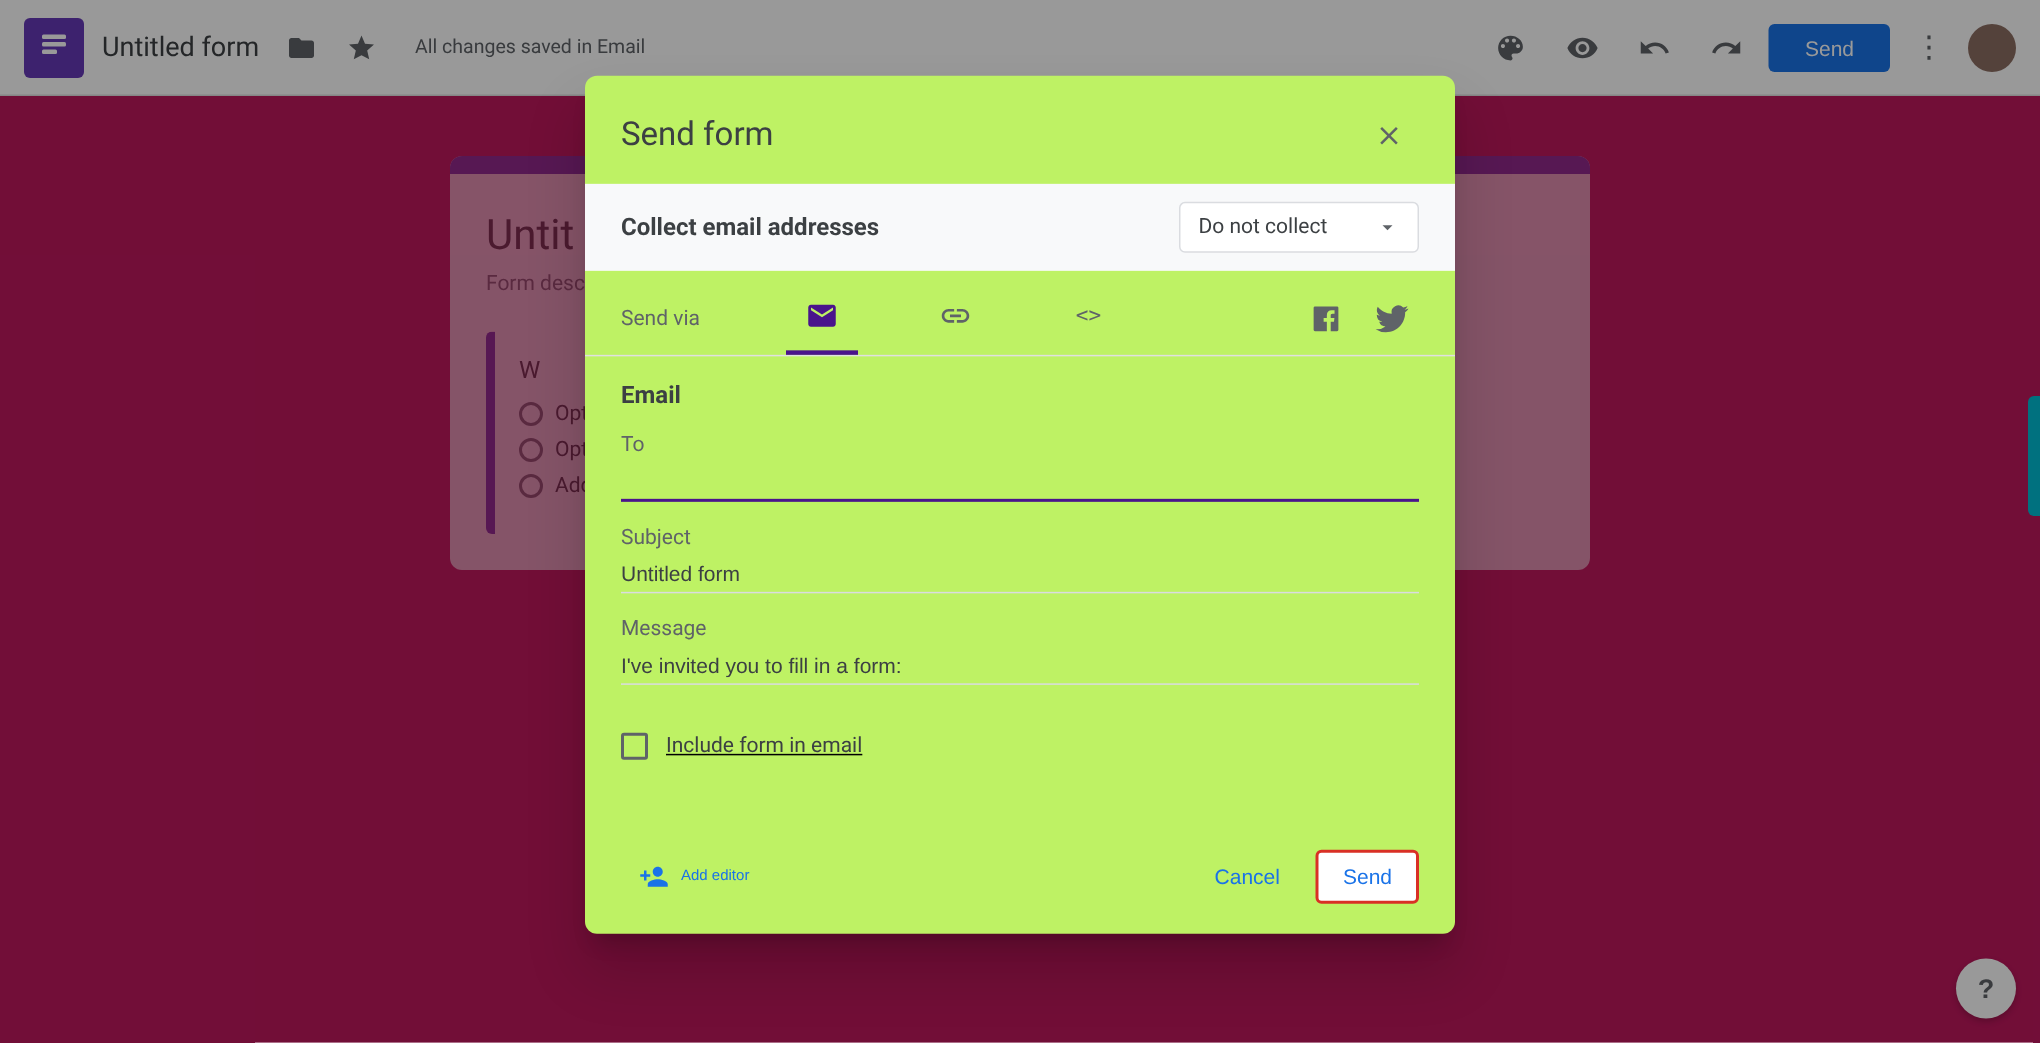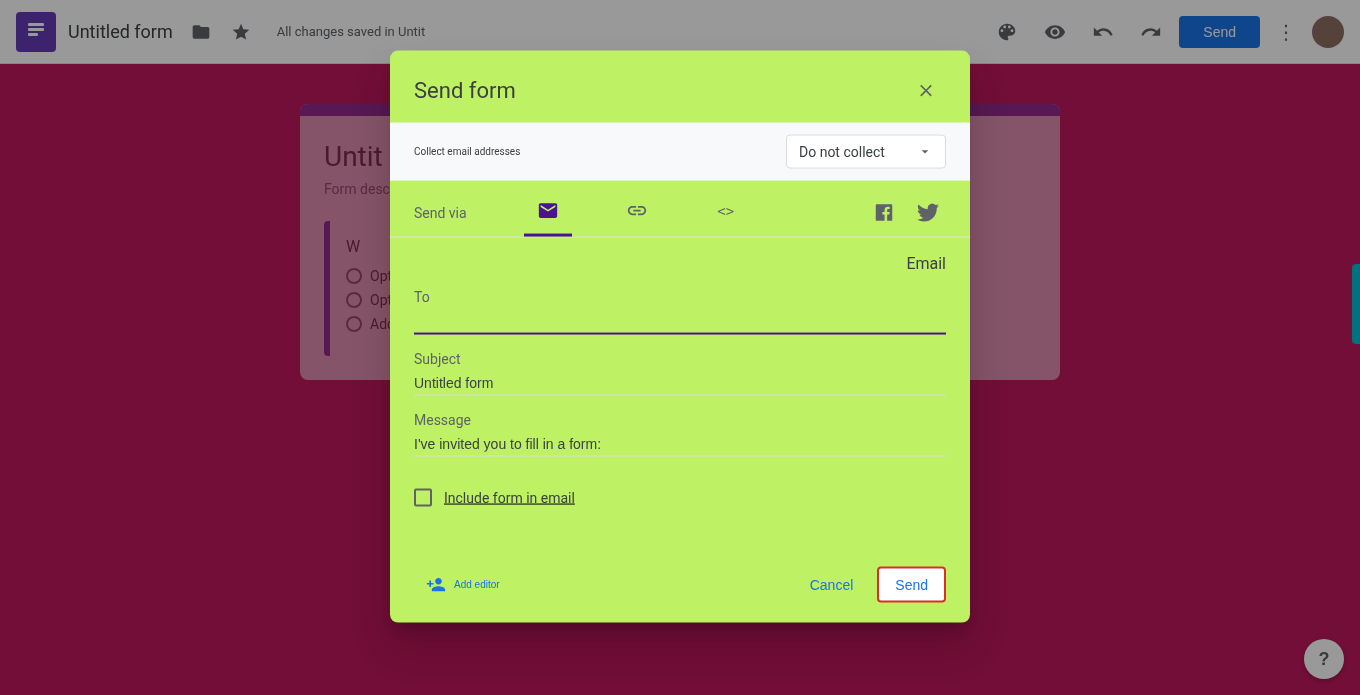--- a/index.html
+++ b/index.html
@@ -208,22 +208,23 @@
     
     .collect-row {
       display: flex;
       align-items: center;
       justify-content: space-between;
       padding: 12px 24px;
       background: #f8f9fa;
       margin-bottom: 8px;
     }
     .collect-label {
-      font-size: 10px;
-      color: #3c4043;
+      font-size: 16px;
+      color: #3c4043;
+      font-weight: bold;
     }
     .collect-select {
       display: flex;
       align-items: flex-start;
       border: 1px solid #dadce0;
       border-radius: 4px;
       padding: 8px 12px;
       background: #fff;
       cursor: pointer;
       min-width: 160px;
@@ -275,24 +276,23 @@
       font-size: 18px;
       border-radius: 4px;
     }
 
     
     .dialog-body {
       padding: 16px 24px;
     }
     .email-section-title {
       font-size: 16px;
-      font-weight: 400;
+      font-weight: 700;
       color: #3c4043;
       margin-bottom: 16px;
-      text-align: right;
     }
 
     .field-group {
       margin-bottom: 16px;
     }
     .field-label {
       font-size: 14px;
       color: #5f6368;
       margin-bottom: 4px;
       display: block;
@@ -429,21 +429,21 @@
     <button class="toolbar-icon-btn" title="Move to folder">
       <svg width="20" height="20" viewBox="0 0 24 24" fill="#5f6368">
         <path d="M20 6h-8l-2-2H4c-1.1 0-2 .9-2 2v12c0 1.1.9 2 2 2h16c1.1 0 2-.9 2-2V8c0-1.1-.9-2-2-2z"></path>
       </svg>
     </button>
     <button class="toolbar-icon-btn" title="Star">
       <svg width="20" height="20" viewBox="0 0 24 24" fill="#5f6368">
         <path d="M22 9.24l-7.19-.62L12 2 9.19 8.63 2 9.24l5.46 4.73-1.64 7.03L12 17.77l6.18 3.23-1.63-7.03L22 9.24z"></path>
       </svg>
     </button>
-    <span class="toolbar-saved-text">All changes saved in Untit</span>
+    <span class="toolbar-saved-text">All changes saved in Email</span>
     <div class="toolbar-right">
       <button class="toolbar-icon-btn">
         <svg width="22" height="22" viewBox="0 0 24 24" fill="#5f6368">
           <path d="M12 3c-4.97 0-9 4.03-9 9s4.03 9 9 9c.83 0 1.5-.67 1.5-1.5 0-.39-.15-.74-.39-1.01-.23-.26-.38-.61-.38-.99 0-.83.67-1.5 1.5-1.5H16c2.76 0 5-2.24 5-5 0-4.42-4.03-8-9-8zm-5.5 9c-.83 0-1.5-.67-1.5-1.5S5.67 9 6.5 9 8 9.67 8 10.5 7.33 12 6.5 12zm3-4C8.67 8 8 7.33 8 6.5S8.67 5 9.5 5s1.5.67 1.5 1.5S10.33 8 9.5 8zm5 0c-.83 0-1.5-.67-1.5-1.5S13.67 5 14.5 5s1.5.67 1.5 1.5S15.33 8 14.5 8zm3 4c-.83 0-1.5-.67-1.5-1.5S16.67 9 17.5 9s1.5.67 1.5 1.5-.67 1.5-1.5 1.5z"></path>
         </svg>
       </button>
       <button class="toolbar-icon-btn">
         <svg width="22" height="22" viewBox="0 0 24 24" fill="#5f6368">
           <path d="M12 4.5C7 4.5 2.73 7.61 1 12c1.73 4.39 6 7.5 11 7.5s9.27-3.11 11-7.5c-1.73-4.39-6-7.5-11-7.5zM12 17c-2.76 0-5-2.24-5-5s2.24-5 5-5 5 2.24 5 5-2.24 5-5 5zm0-8c-1.66 0-3 1.34-3 3s1.34 3 3 3 3-1.34 3-3-1.34-3-3-3z"></path>
         </svg>

